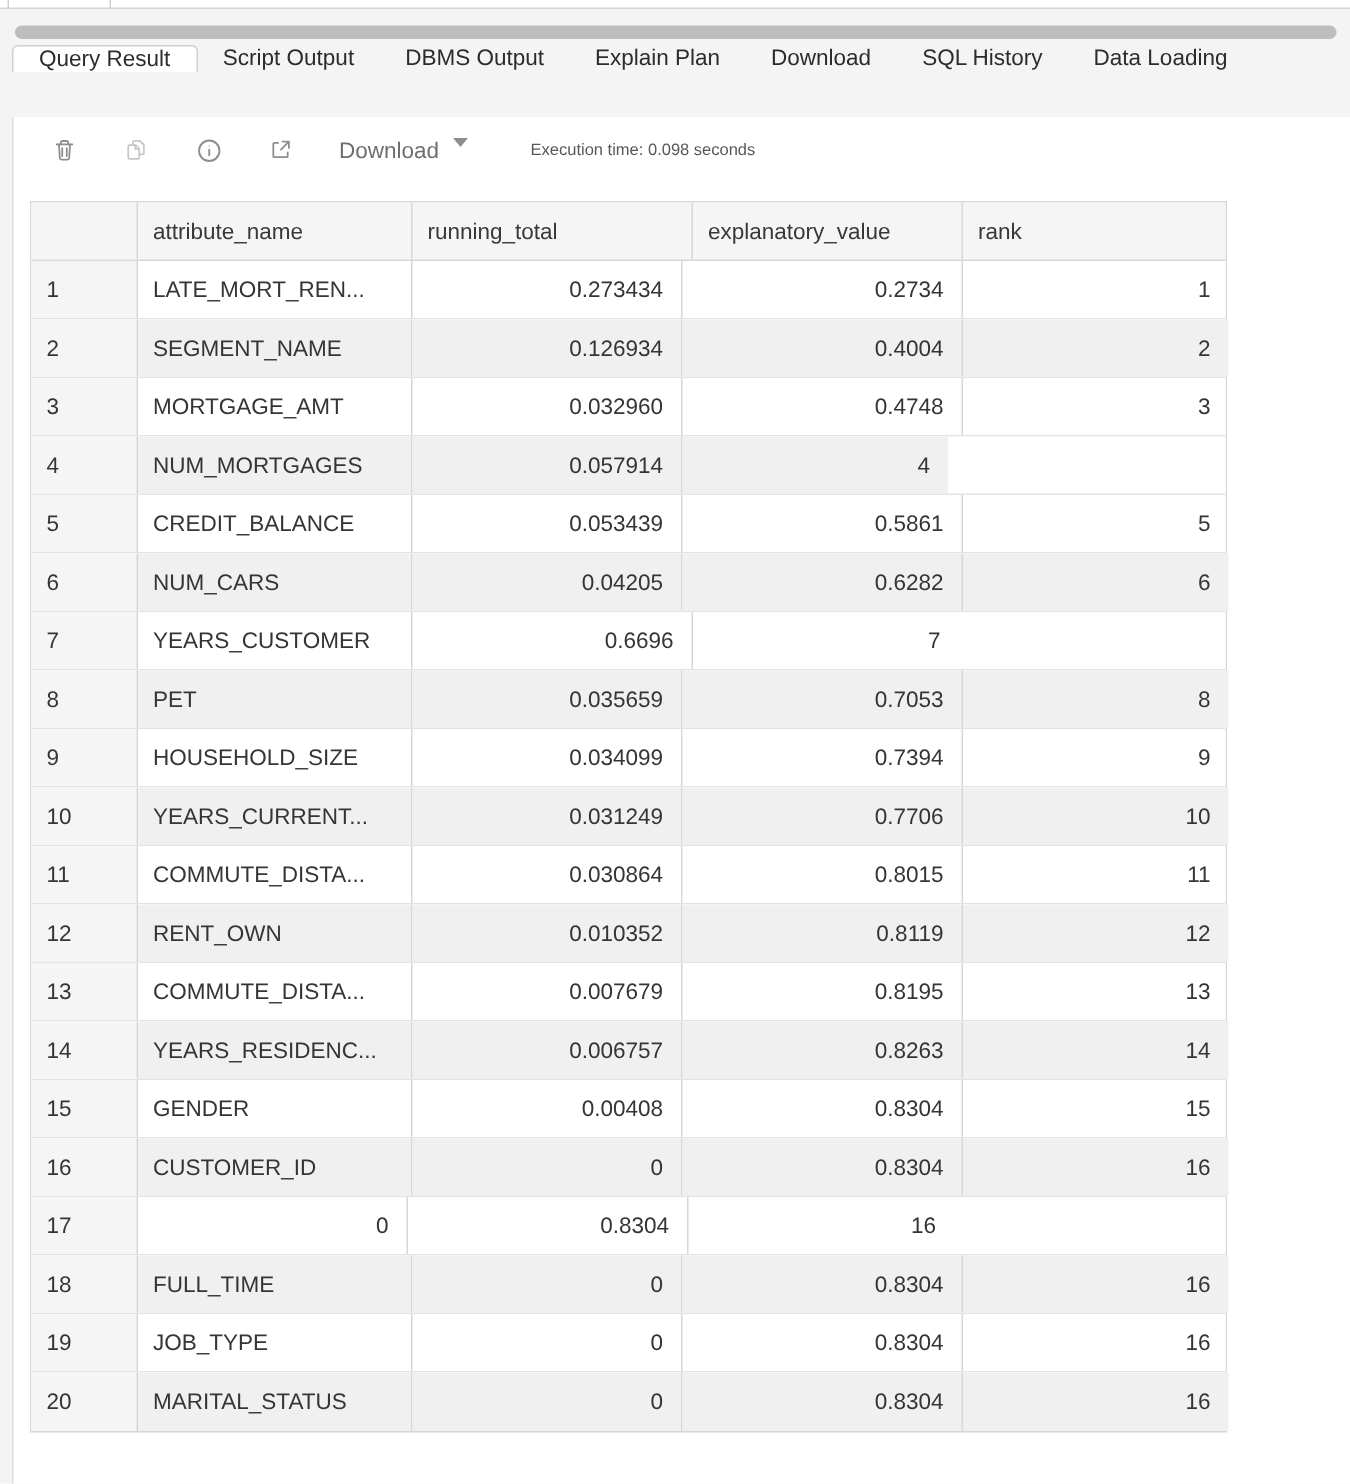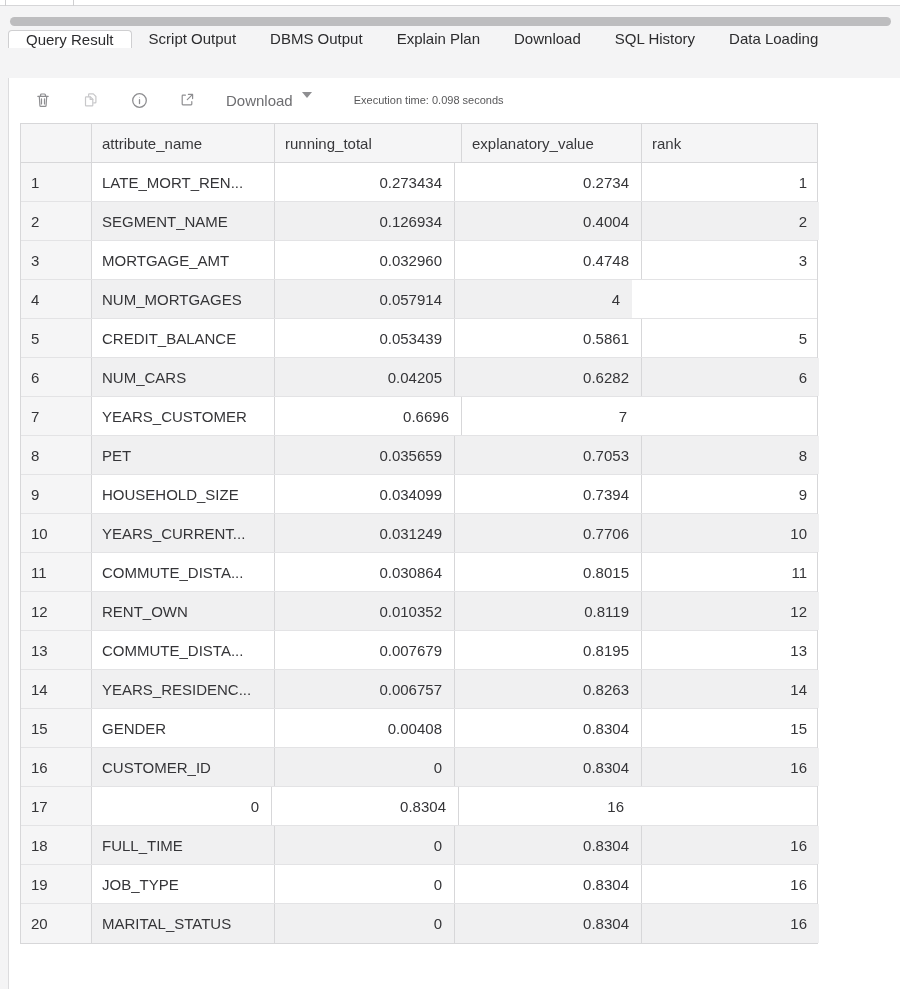--- a/index.html
+++ b/index.html
@@ -91,21 +91,21 @@
     border-right:5px solid transparent;
     border-top:6px solid #8e8e91;
   }
   .exec-time {
     margin-left:42px;
     font-size:11px; color:#58585a;
   }
 
   
   .grid {
-    margin:1px 0 0 11px;
+    margin:12px 0 0 11px;
     width:798px;
     border:1px solid #d7d7d9;
     font-size:15px;
   }
   .grid-row, .grid-header {
     display:flex; align-items:stretch;
   }
   .grid-header {
     height:39px; background:#f5f5f6;
     border-bottom:1px solid #d7d7d9;

